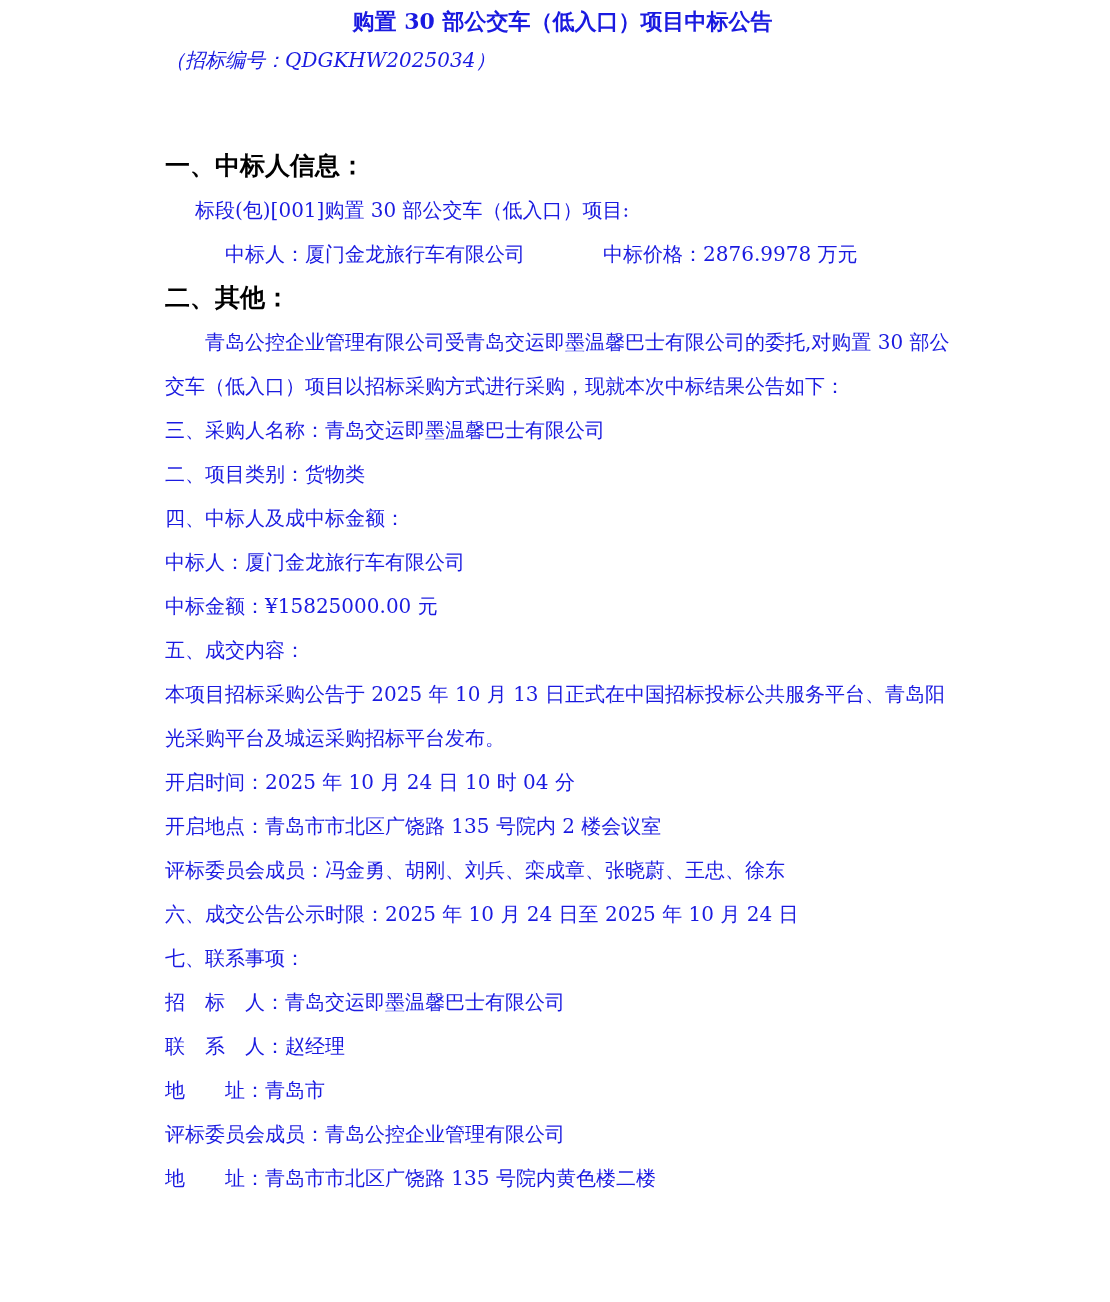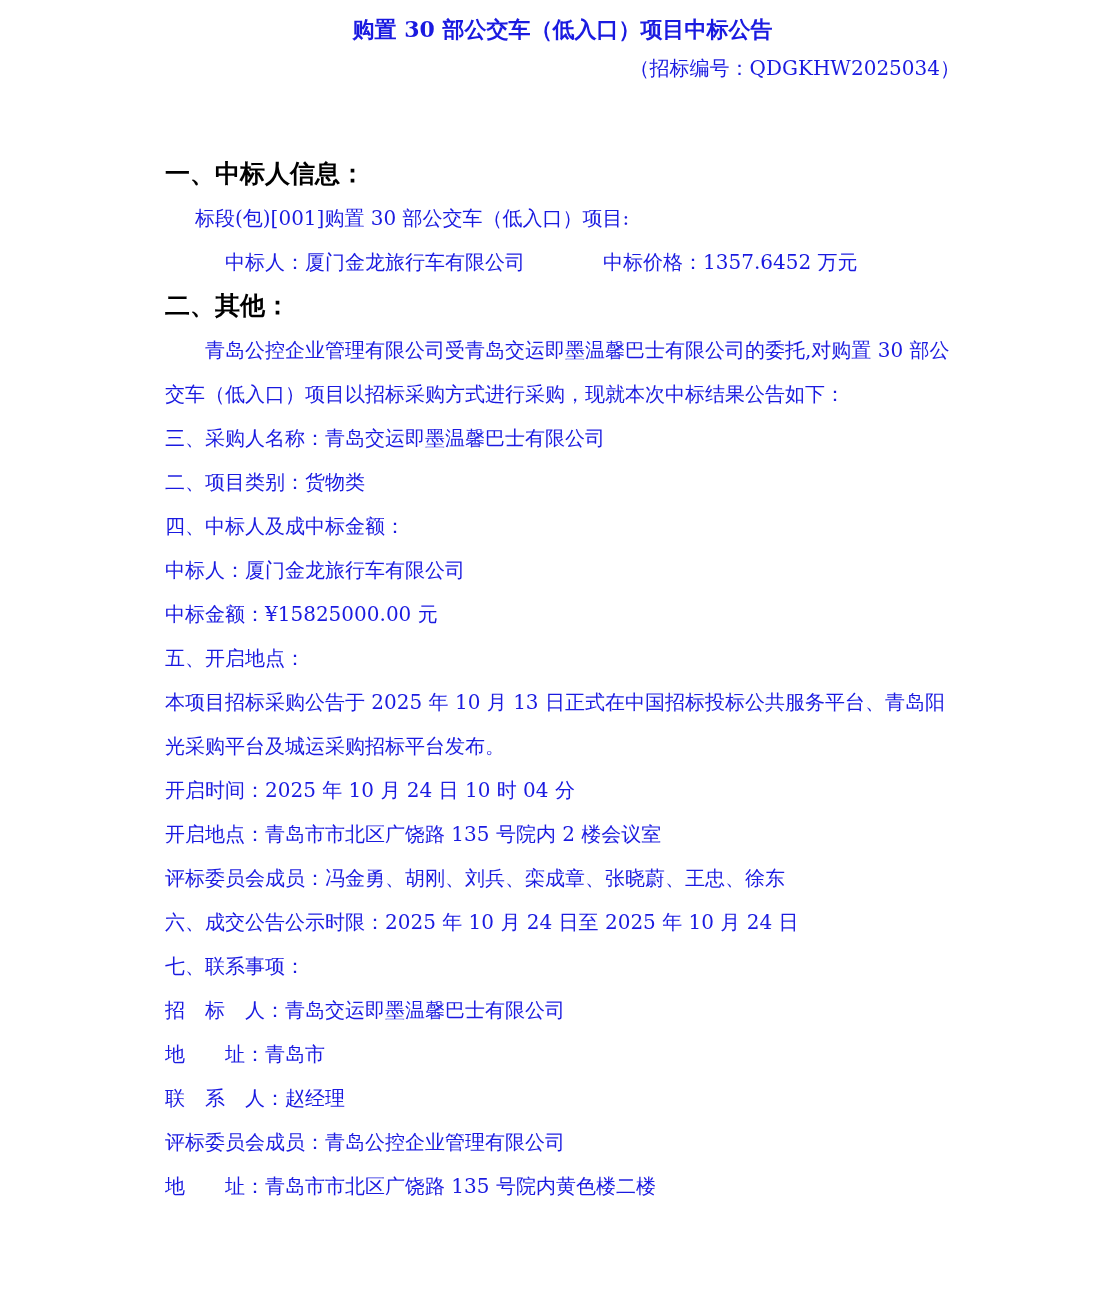--- a/index.html
+++ b/index.html
@@ -2,40 +2,41 @@
 <html style="--accent: #1a1ae0;"><head>
 <meta charset="utf-8">
 <style>
   html, body { margin: 0; padding: 0; background: #ffffff; }
   .page {
     position: relative;
     width: 1110px;
     height: 1302px;
     box-sizing: border-box;
     background: #ffffff;
-    padding: 12px 150px 0 165px;
+    padding: 4px 150px 0 165px;
     overflow: hidden;
     font-family: "DejaVu Serif", "Liberation Serif", serif;
     font-size: 20px;
     color: var(--accent, #1a1ae0);
   }
   .doc-title {
     text-align: center;
     font-size: 22px;
     font-weight: bold;
     line-height: 34px;
     color: var(--accent, #1a1ae0);
     margin: 0;
   }
   .doc-subtitle {
-    text-align: right;
+    text-align: left;
     font-size: 20px;
     line-height: 44px;
     color: var(--accent, #1a1ae0);
     margin: 0;
+    font-style: italic;
   }
   .sec-heading {
     color: #000000;
     font-weight: bold;
     font-size: 25px;
     line-height: 44px;
     margin: 0;
     font-family: "DejaVu Sans", "Liberation Sans", sans-serif;
   }
   .sec-heading.first { margin-top: 62px; }
@@ -53,36 +54,36 @@
 </head>
 <body>
 
 <div class="page">
 
   <p class="doc-title">购置 30 部公交车（低入口）项目中标公告</p>
   <p class="doc-subtitle">（招标编号：QDGKHW2025034）</p>
 
   <p class="sec-heading first">一、中标人信息：</p>
   <p class="line indent-1">标段(包)[001]购置 30 部公交车（低入口）项目:</p>
-  <p class="line indent-2"><span>中标人：厦门金龙旅行车有限公司</span><span class="price-span">中标价格：1357.6452 万元</span></p>
+  <p class="line indent-2"><span>中标人：厦门金龙旅行车有限公司</span><span class="price-span">中标价格：2876.9978 万元</span></p>
 
   <p class="sec-heading">二、其他：</p>
   <p class="line first-indent">青岛公控企业管理有限公司受青岛交运即墨温馨巴士有限公司的委托,对购置 30 部公交车（低入口）项目以招标采购方式进行采购，现就本次中标结果公告如下：</p>
 
   <p class="line">三、采购人名称：青岛交运即墨温馨巴士有限公司</p>
   <p class="line">二、项目类别：货物类</p>
   <p class="line">四、中标人及成中标金额：</p>
   <p class="line">中标人：厦门金龙旅行车有限公司</p>
   <p class="line">中标金额：¥15825000.00 元</p>
-  <p class="line">五、开启地点：</p>
+  <p class="line">五、成交内容：</p>
   <p class="line">本项目招标采购公告于 2025 年 10 月 13 日正式在中国招标投标公共服务平台、青岛阳光采购平台及城运采购招标平台发布。</p>
   <p class="line">开启时间：2025 年 10 月 24 日 10 时 04 分</p>
   <p class="line">开启地点：青岛市市北区广饶路 135 号院内 2 楼会议室</p>
   <p class="line">评标委员会成员：冯金勇、胡刚、刘兵、栾成章、张晓蔚、王忠、徐东</p>
   <p class="line">六、成交公告公示时限：2025 年 10 月 24 日至 2025 年 10 月 24 日</p>
   <p class="line">七、联系事项：</p>
   <p class="line">招　标　人：青岛交运即墨温馨巴士有限公司</p>
+  <p class="line">联　系　人：赵经理</p>
   <p class="line">地　　址：青岛市</p>
-  <p class="line">联　系　人：赵经理</p>
   <p class="line">评标委员会成员：青岛公控企业管理有限公司</p>
   <p class="line">地　　址：青岛市市北区广饶路 135 号院内黄色楼二楼</p>
 
 </div>
 
 </body></html>

